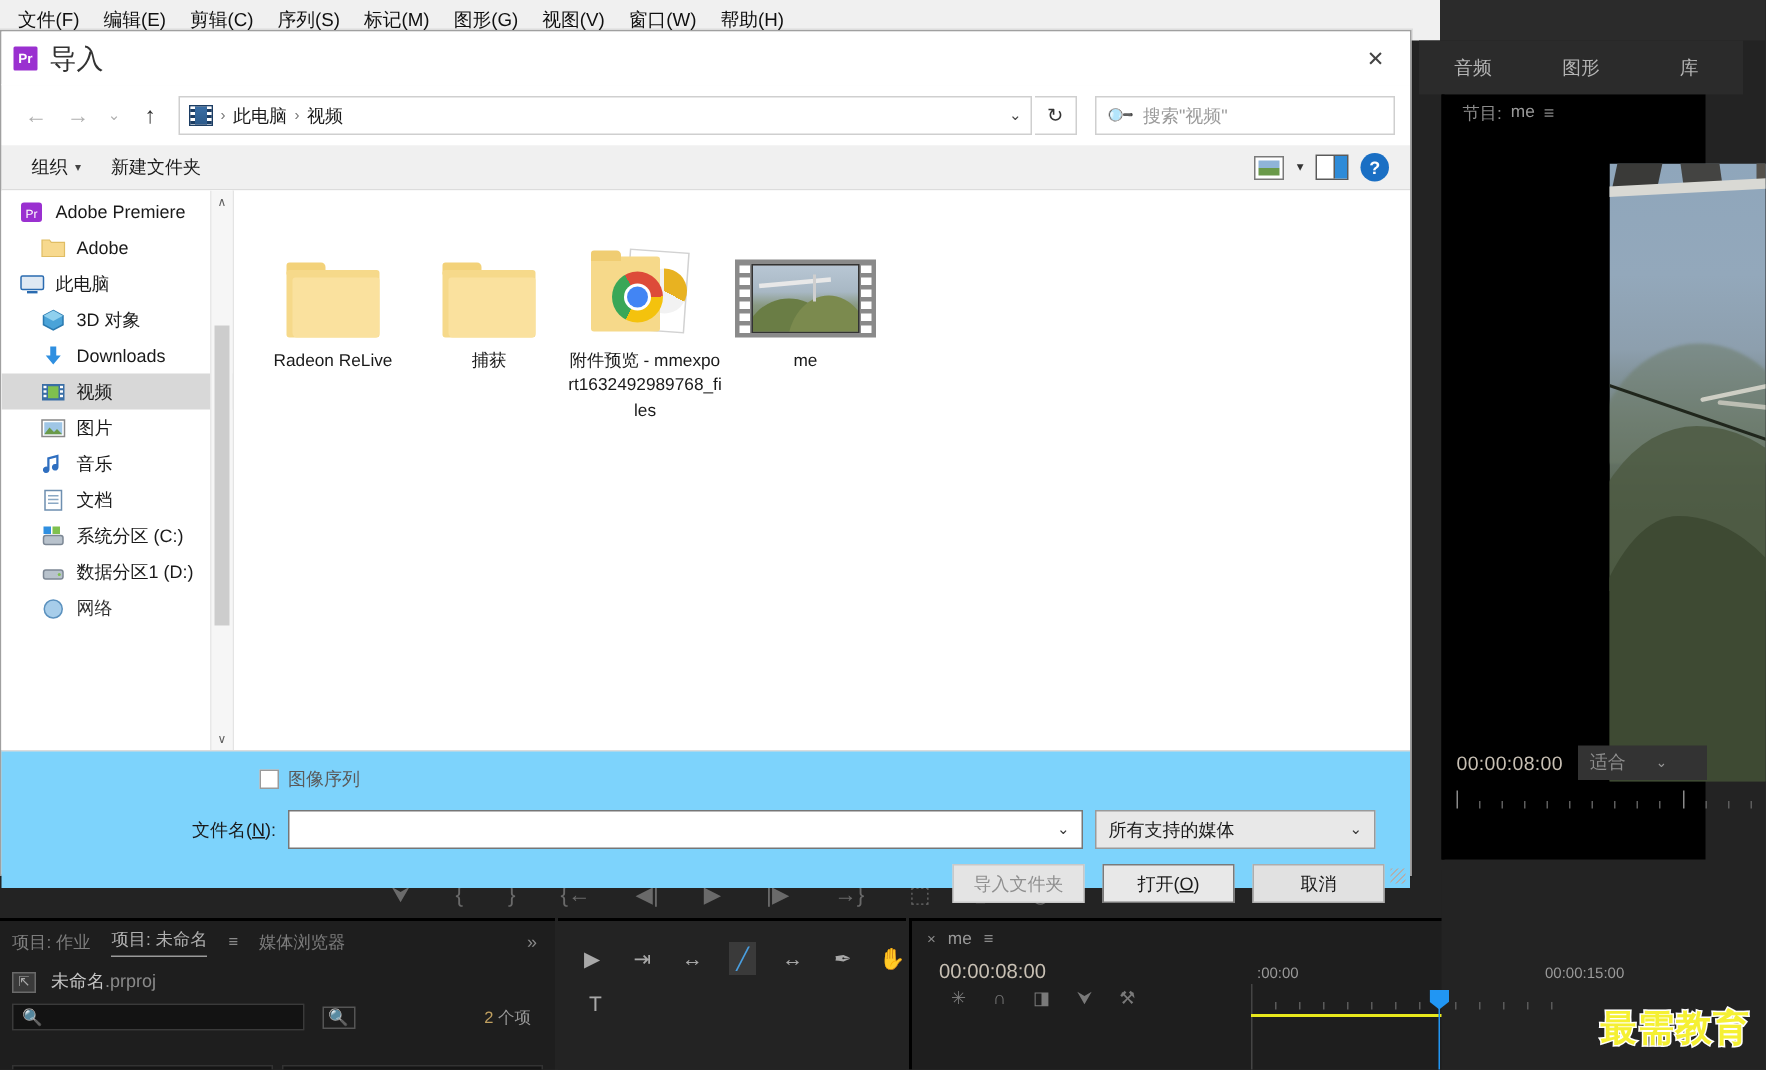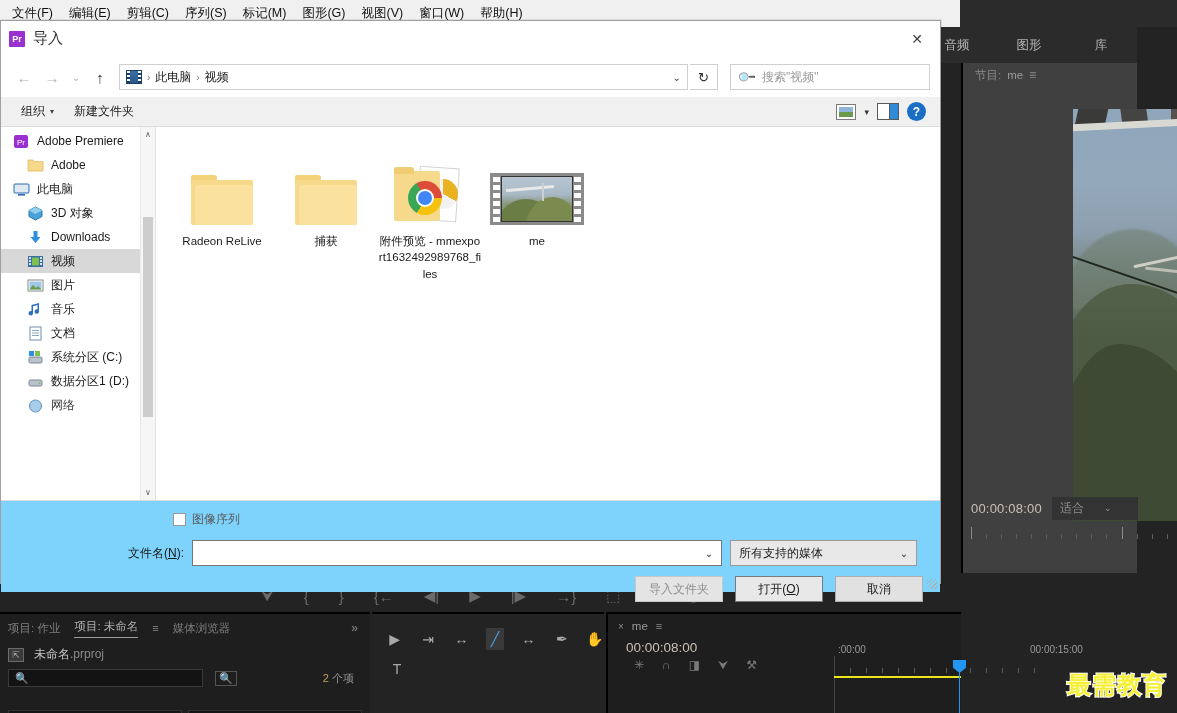--- a/index.html
+++ b/index.html
@@ -20,29 +20,29 @@
   }
   .pr-menubar .mi {
     font-size:12.5px; color:#101010; padding:4px 8px; white-space:nowrap;
   }
   .pr-menubar-right {
     position:absolute; left:960px; top:0; width:217px; height:27px; background:#2b2b2b;
   }
 
   
   .pr-rtabs {
-    position:absolute; left:921px; top:27px; width:216px; height:36px;
+    position:absolute; left:946px; top:27px; width:216px; height:36px;
     background:#2b2b2b; display:flex; align-items:center;
   }
   .pr-rtabs .rt { color:#b4b4b4; font-size:12.5px; flex:1; text-align:center; }
 
   
   .pr-program {
     position:absolute; left:961px; top:63px; width:176px; height:510px;
-    background:#404040; border-left:2px solid #000;
+    background:#000000; border-left:2px solid #000;
   }
   .pr-program-head { height:24px; display:flex; align-items:center; padding-left:12px; gap:6px; }
   .pr-program-head .pt { color:#8a8a8a; font-size:11.5px; }
   .pr-program-head .pv { color:#9a9a9a; font-size:11.5px; }
   .pr-program-head .hm { color:#8a8a8a; font-size:12px; }
 
   .pr-monitor-img {
     position:absolute; left:110px; top:46px; width:106px; height:412px;
     overflow:hidden;
   }
@@ -145,21 +145,21 @@
   
   .dlg {
     position:absolute; left:0; top:20px; width:941px; height:564px;
     background:#f0f0f0; border:1px solid #a0a0a0;
     box-shadow:0 0 0 1px rgba(0,0,0,.08);
   }
   .dlg-title { height:36px; background:#ffffff; display:flex; align-items:center; padding-left:8px;
     border-bottom:1px solid #ffffff; position:relative; }
   .pr-badge { width:16px; height:16px; background:#9a30d0; color:#fff; font-size:9px;
     display:flex; align-items:center; justify-content:center; font-weight:bold; border-radius:1px; }
-  .dlg-title .tt { margin-left:8px; font-size:15px; color:#333; }
+  .dlg-title .tt { margin-left:8px; font-size:18px; color:#333; }
   .dlg-close { position:absolute; right:0; top:0; width:46px; height:36px; display:flex;
     align-items:center; justify-content:center; color:#444; font-size:14px; }
 
   .dlg-nav { height:40px; background:#ffffff; display:flex; align-items:center; padding:0 10px; gap:2px; }
   .nav-btn { width:26px; height:26px; display:flex; align-items:center; justify-content:center;
     color:#b0b0b0; font-size:15px; }
   .nav-btn.on { color:#333; }
   .nav-btn.sm { width:18px; font-size:10px; }
   .addr { flex:1; height:26px; border:1px solid #cfcfcf; background:#fff; display:flex;
     align-items:center; padding:0 6px; gap:5px; margin-left:4px; position:relative; }

